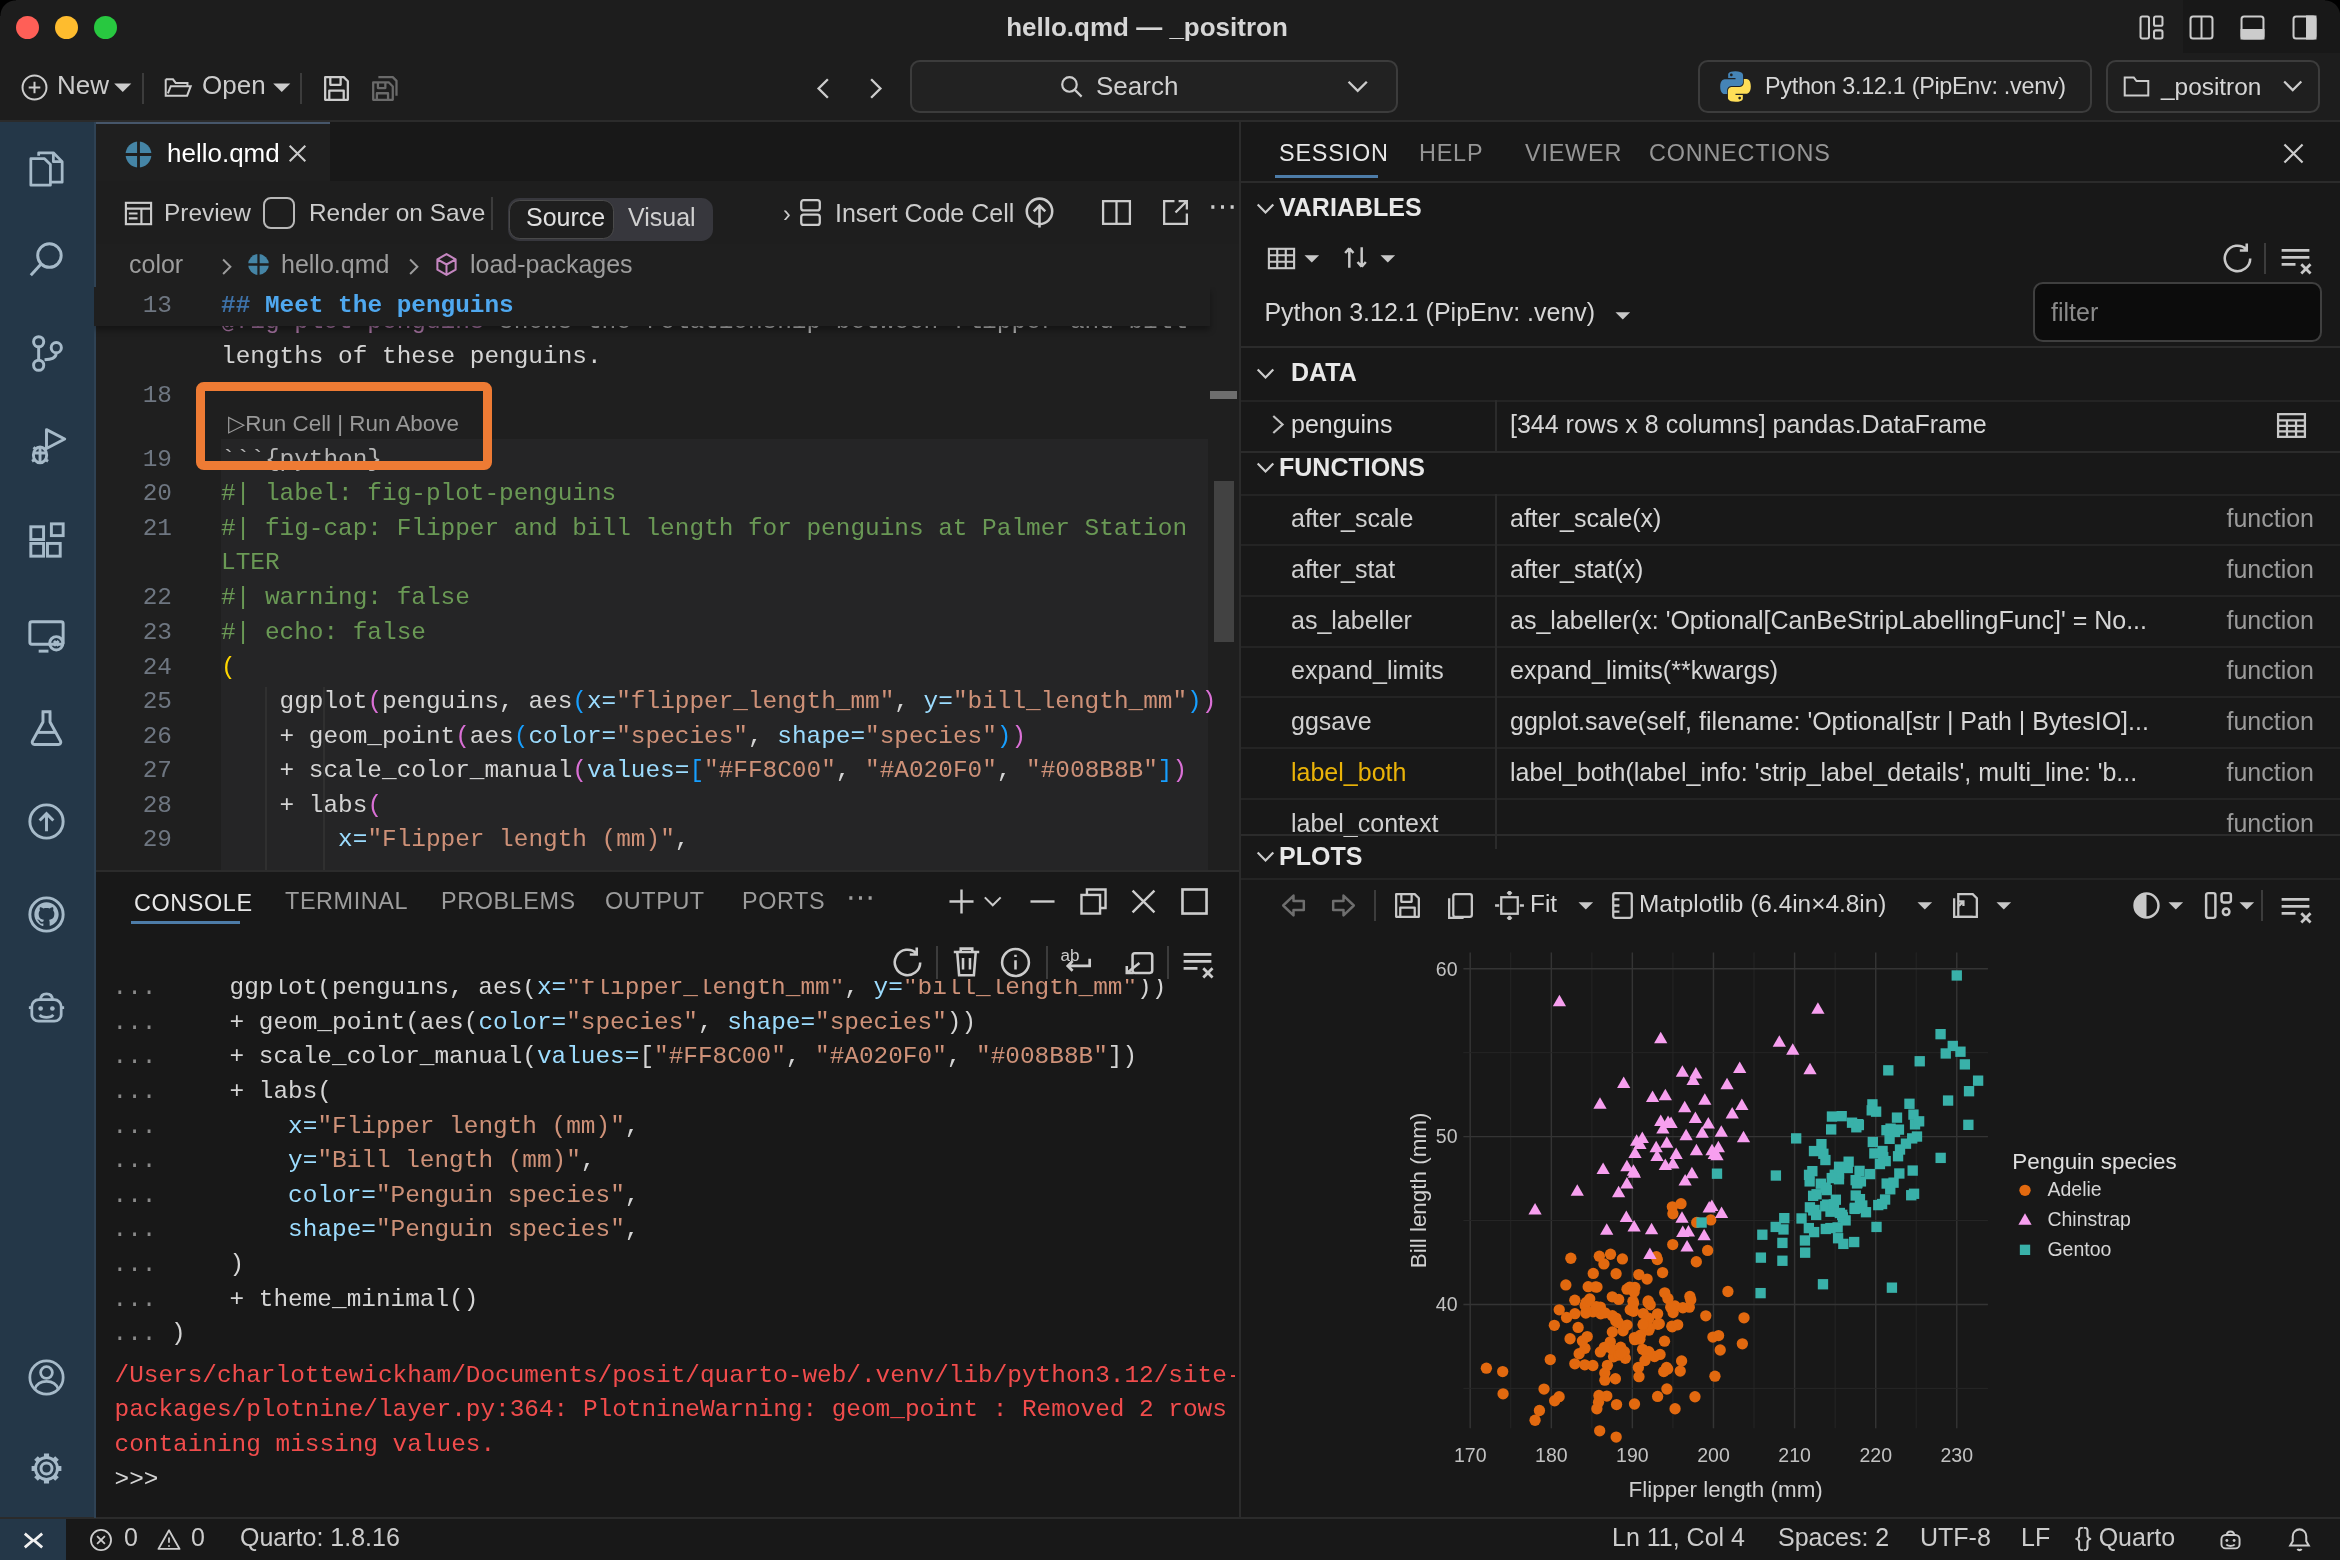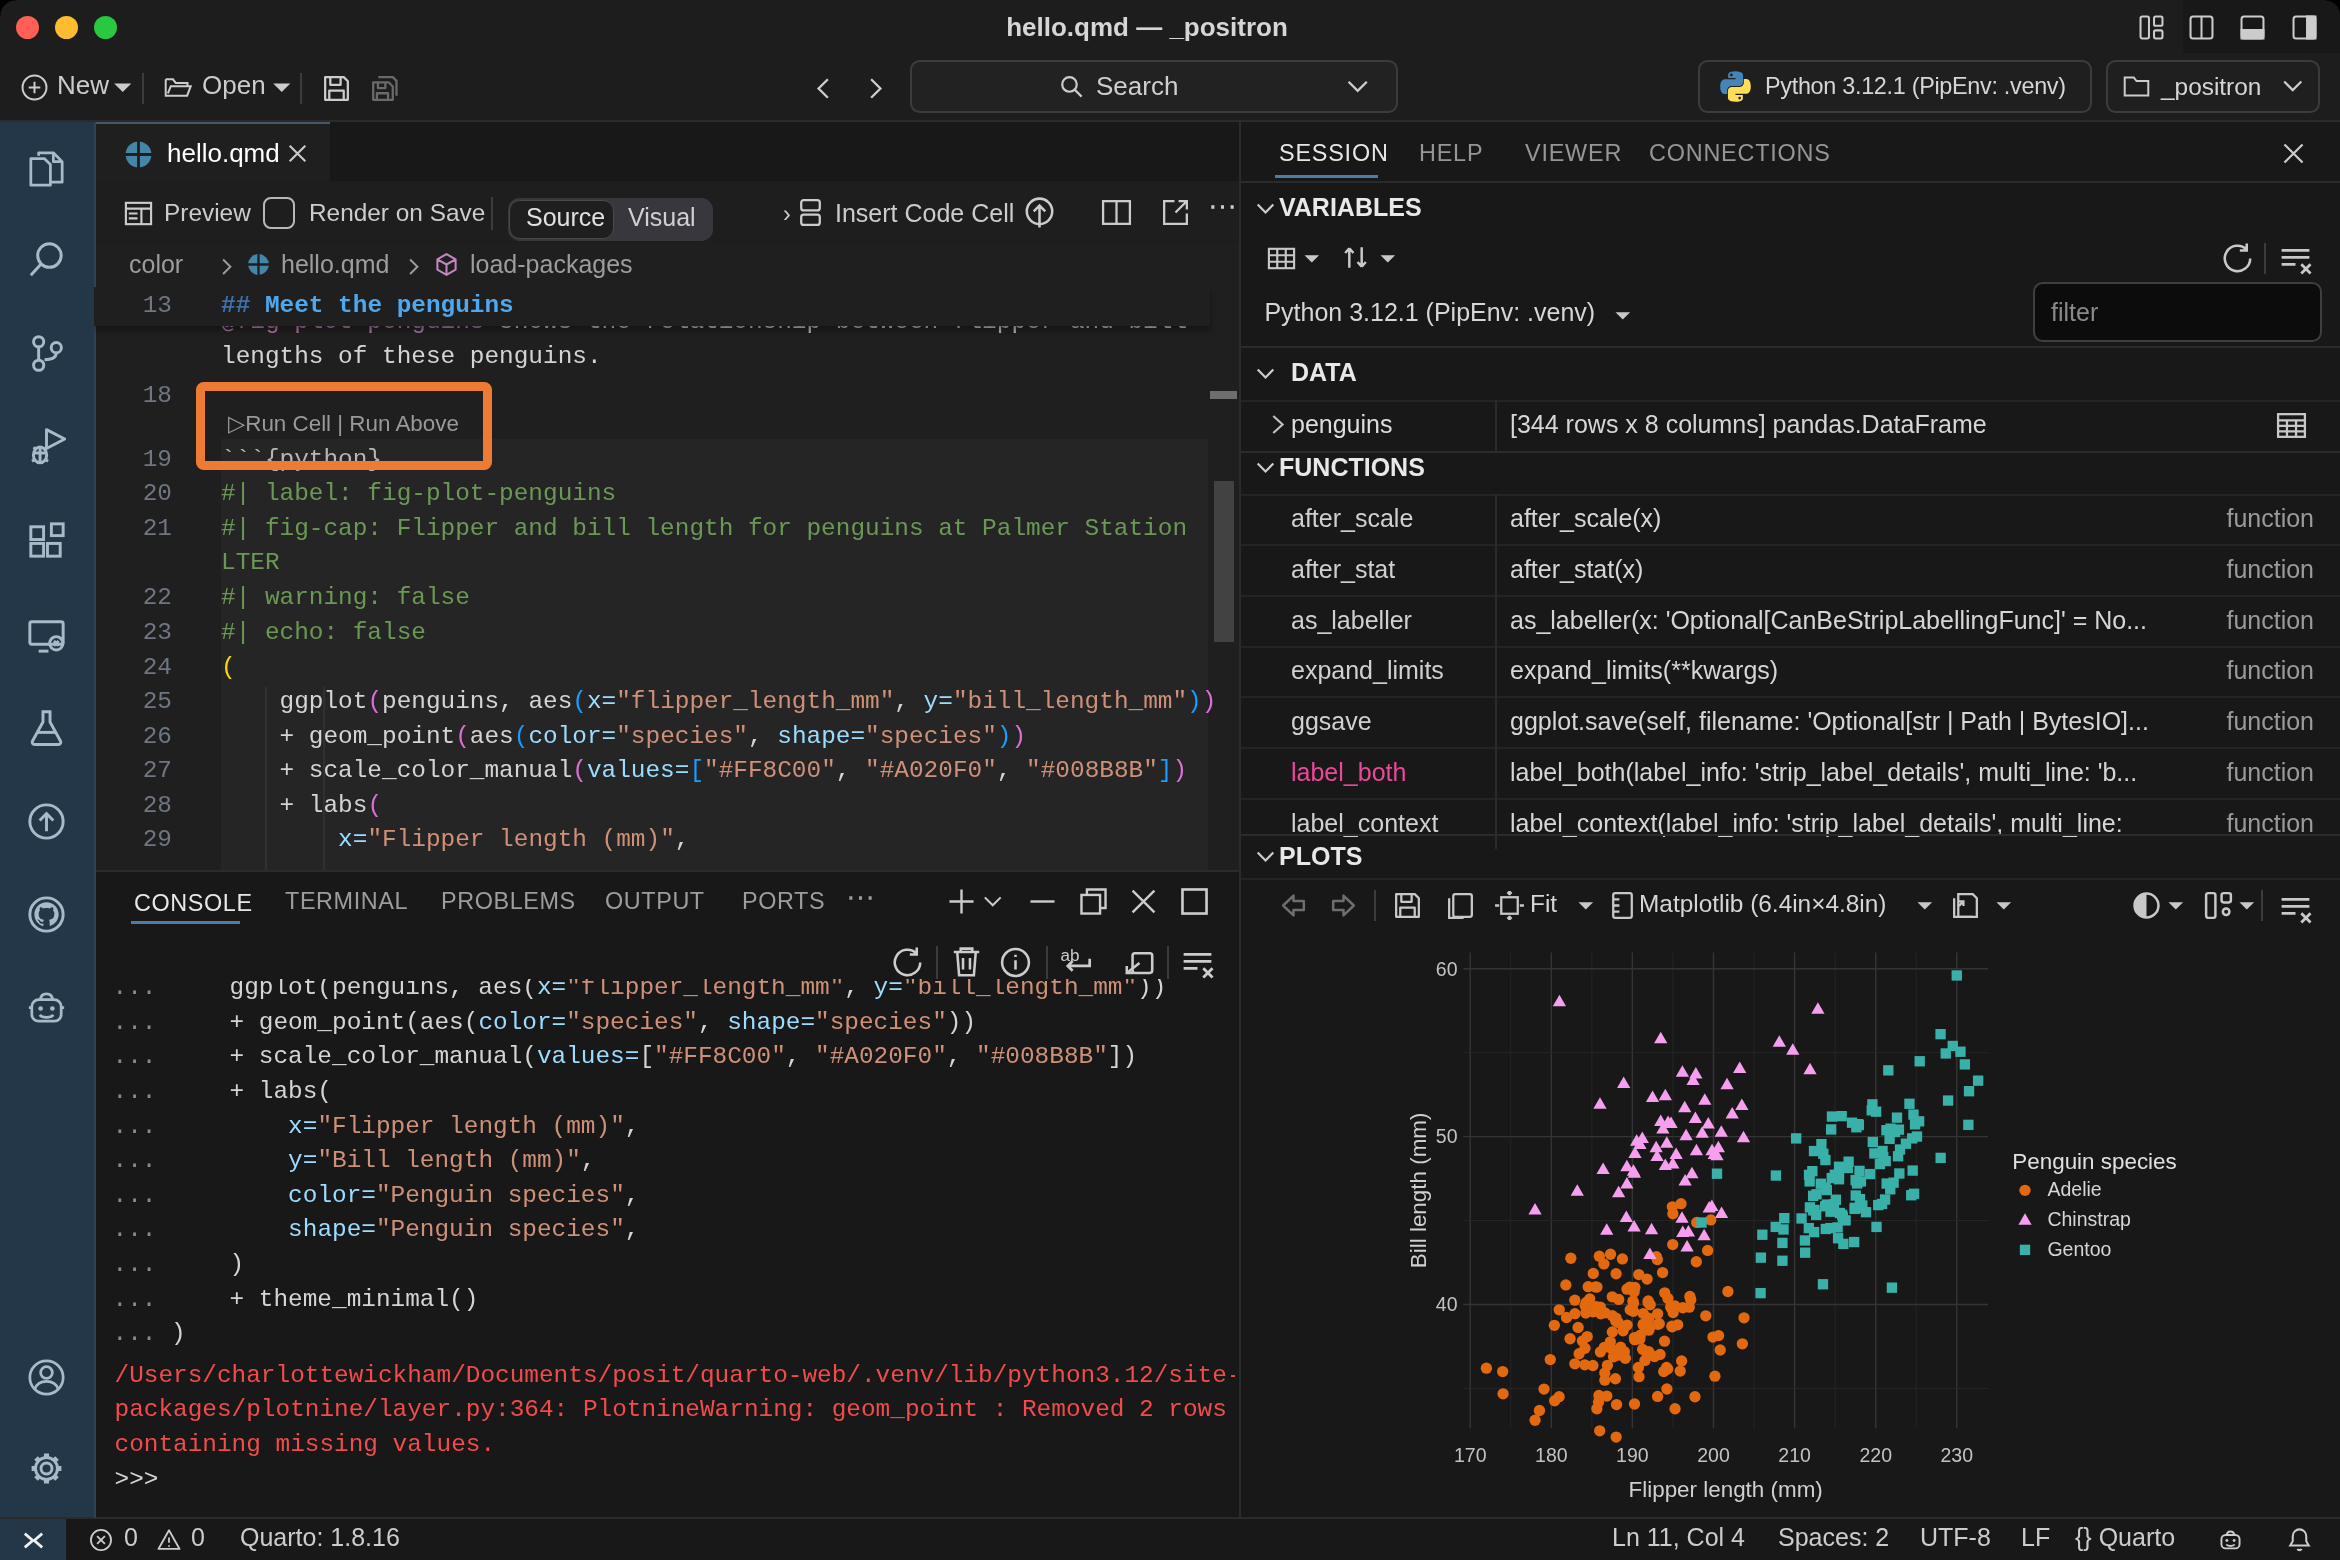--- a/index.html
+++ b/index.html
@@ -496,28 +496,27 @@
   <div class="abs" style="left:50px;top:534px;font-size:25px;color:#d0d0d0;">expand_limits</div>
   <div class="abs" style="left:254px;top:524px;width:2px;height:51px;background:#2b2b2b;"></div>
   <div class="abs" style="left:269px;top:534px;font-size:25px;color:#d6d6d6;white-space:pre;">expand_limits(**kwargs)</div>
   <div class="abs" style="left:936px;top:534px;width:137px;text-align:right;font-size:25px;color:#9a9a9a;">function</div>
   <div class="abs" style="left:0;top:574px;width:1100px;height:2px;background:#242424;"></div>
   <div class="abs" style="left:50px;top:585px;font-size:25px;color:#d0d0d0;">ggsave</div>
   <div class="abs" style="left:254px;top:574px;width:2px;height:51px;background:#2b2b2b;"></div>
   <div class="abs" style="left:269px;top:585px;font-size:25px;color:#d6d6d6;white-space:pre;">ggplot.save(self, filename: 'Optional[str | Path | BytesIO]...</div>
   <div class="abs" style="left:936px;top:585px;width:137px;text-align:right;font-size:25px;color:#9a9a9a;">function</div>
   <div class="abs" style="left:0;top:625px;width:1100px;height:2px;background:#242424;"></div>
-  <div class="abs" style="left:50px;top:636px;font-size:25px;color:#ec4899;">label_both</div>
+  <div class="abs" style="left:50px;top:636px;font-size:25px;color:#eab308;">label_both</div>
   <div class="abs" style="left:254px;top:625px;width:2px;height:51px;background:#2b2b2b;"></div>
   <div class="abs" style="left:269px;top:636px;font-size:25px;color:#d6d6d6;white-space:pre;">label_both(label_info: 'strip_label_details', multi_line: 'b...</div>
   <div class="abs" style="left:936px;top:636px;width:137px;text-align:right;font-size:25px;color:#9a9a9a;">function</div>
   <div class="abs" style="left:0;top:676px;width:1100px;height:2px;background:#242424;"></div>
   <div class="abs" style="left:50px;top:687px;font-size:25px;color:#d0d0d0;">label_context</div>
   <div class="abs" style="left:254px;top:676px;width:2px;height:51px;background:#2b2b2b;"></div>
-  <div class="abs" style="left:269px;top:687px;font-size:25px;color:#d6d6d6;white-space:pre;">label_context(label_info: 'strip_label_details', multi_line:</div>
   <div class="abs" style="left:936px;top:687px;width:137px;text-align:right;font-size:25px;color:#9a9a9a;">function</div>
 
   <div class="abs" style="left:0;top:712px;width:1100px;height:2px;background:#2b2b2b;"></div>
   <svg class="abs" style="left:11.7px;top:722px" width="25" height="25" viewBox="0 0 16 16" fill="none" stroke="#cccccc" stroke-width="1.4">
       <path d="M3 5.5l5 5 5-5"></path>
     </svg>
   <div class="abs" style="left:38px;top:720px;font-size:25px;font-weight:bold;color:#e8e8e8;">PLOTS</div>
 
   <div class="abs" style="left:0;top:756px;width:1100px;height:2px;background:#242424;"></div>
   <svg class="abs" style="left:36px;top:767px" width="33" height="33" viewBox="0 0 16 16" fill="none" stroke="#6e6e6e" stroke-width="1.2" stroke-linejoin="round">

